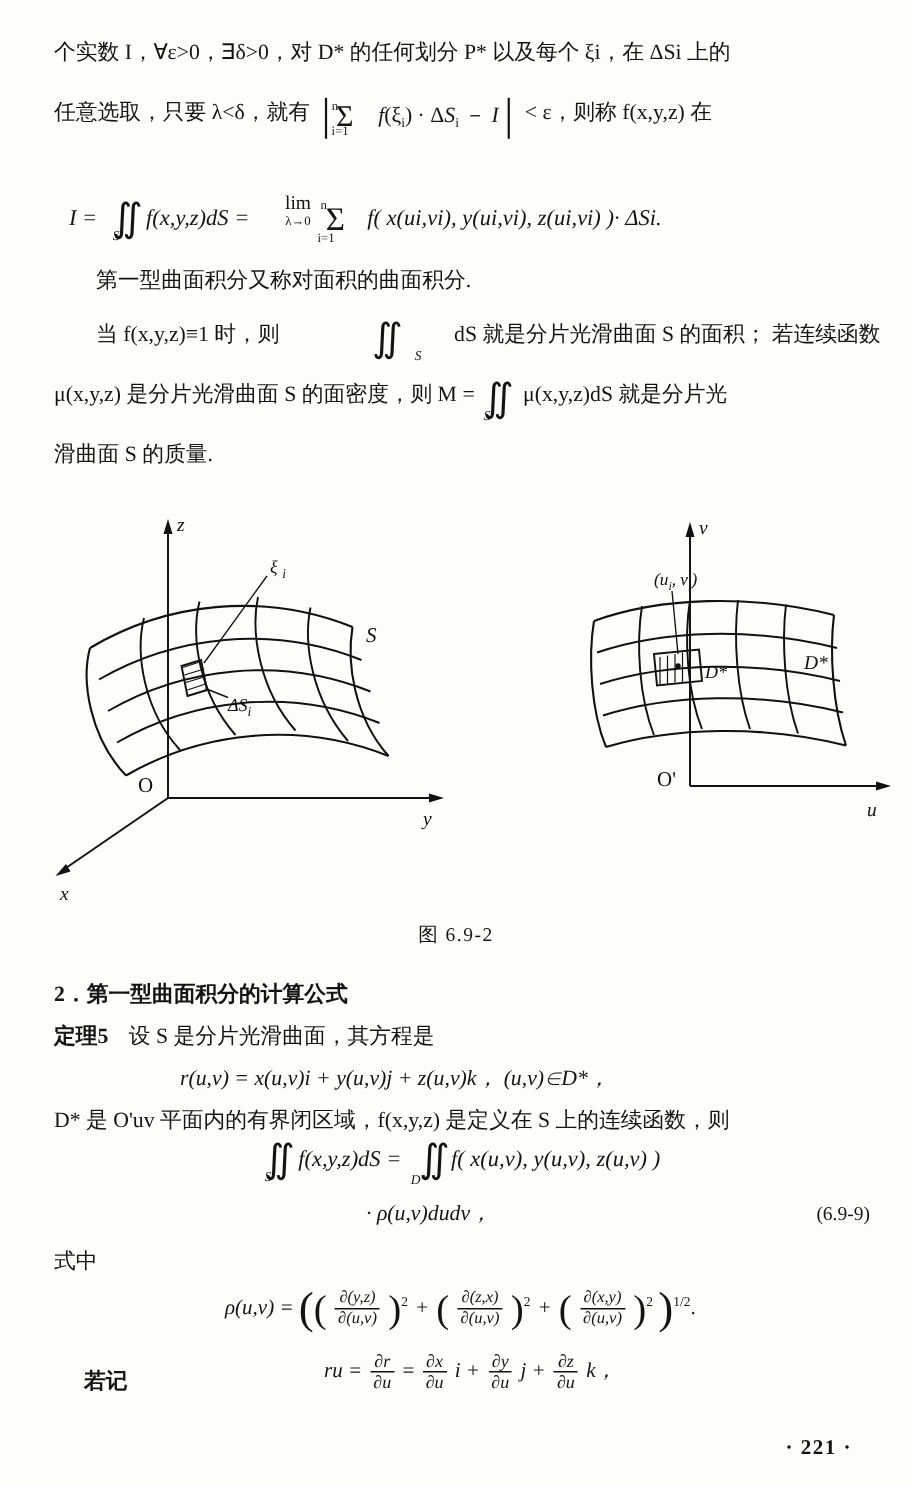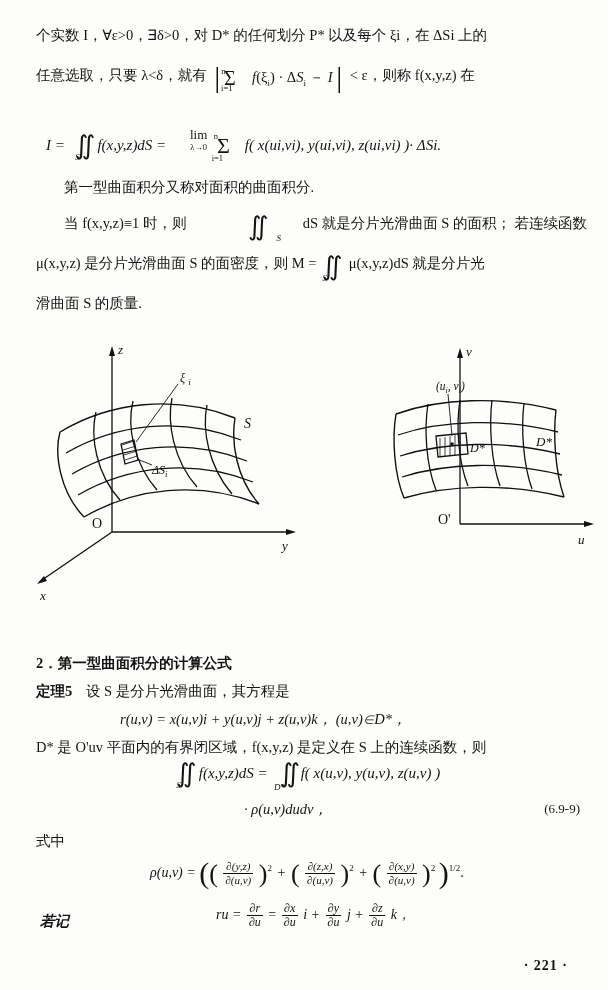--- a/index.html
+++ b/index.html
@@ -216,20 +216,23 @@
         <text x="466" y="24" font-size="13">v</text>
         <text x="578" y="212" font-size="13">u</text>
         <text x="438" y="192" font-size="14" font-style="normal">O'</text>
         <text x="436" y="58" font-size="11.5">(u<tspan font-size="8" dy="3">i</tspan><tspan dy="-3">, v</tspan><tspan font-size="8" dy="3">i</tspan><tspan dy="-3">)</tspan></text>
         <text x="470" y="120" font-size="12">D*</text>
         <text x="536" y="114" font-size="13">D*</text>
       </g>
     </svg>
   </div>
 
+  <div class="figcap txt" style="top:608px;">
+    <span>图  6.9-2</span>
+  </div>
 
   <div class="line txt bold" style="left:36px; top:648px;">
     <span>2．第一型曲面积分的计算公式</span>
   </div>
 
   <div class="line txt" style="left:36px; top:676px;">
     <span class="bold">定理5</span>
     <span style="margin-left:10px;">设 S 是分片光滑曲面，其方程是</span>
   </div>
 
@@ -278,21 +281,21 @@
     <span style="margin:0 2px;">+</span>
     <span style="font-size:26px; position:relative; top:5px;">(</span>
     <span class="frac">
       <span class="num ital">∂(x,y)</span>
       <span class="den ital">∂(u,v)</span>
     </span>
     <span style="font-size:26px; position:relative; top:5px;">)</span><span class="sup">2</span>
     <span style="font-size:30px; position:relative; top:6px;">)</span><span class="sup">1/2</span><span>.</span>
   </div>
 
-  <div class="line txt bold" style="left:40px; top:906px;font-style:italic;">
+  <div class="line txt bold" style="left:56px; top:906px;">
     <span>若记</span>
   </div>
 
   <div class="line txt" style="left:216px; top:900px; font-size:14px;">
     <span class="ital">ru =</span>
     <span class="frac" style="font-size:12px;">
       <span class="num ital">∂r</span>
       <span class="den ital">∂u</span>
     </span>
     <span>=</span>

